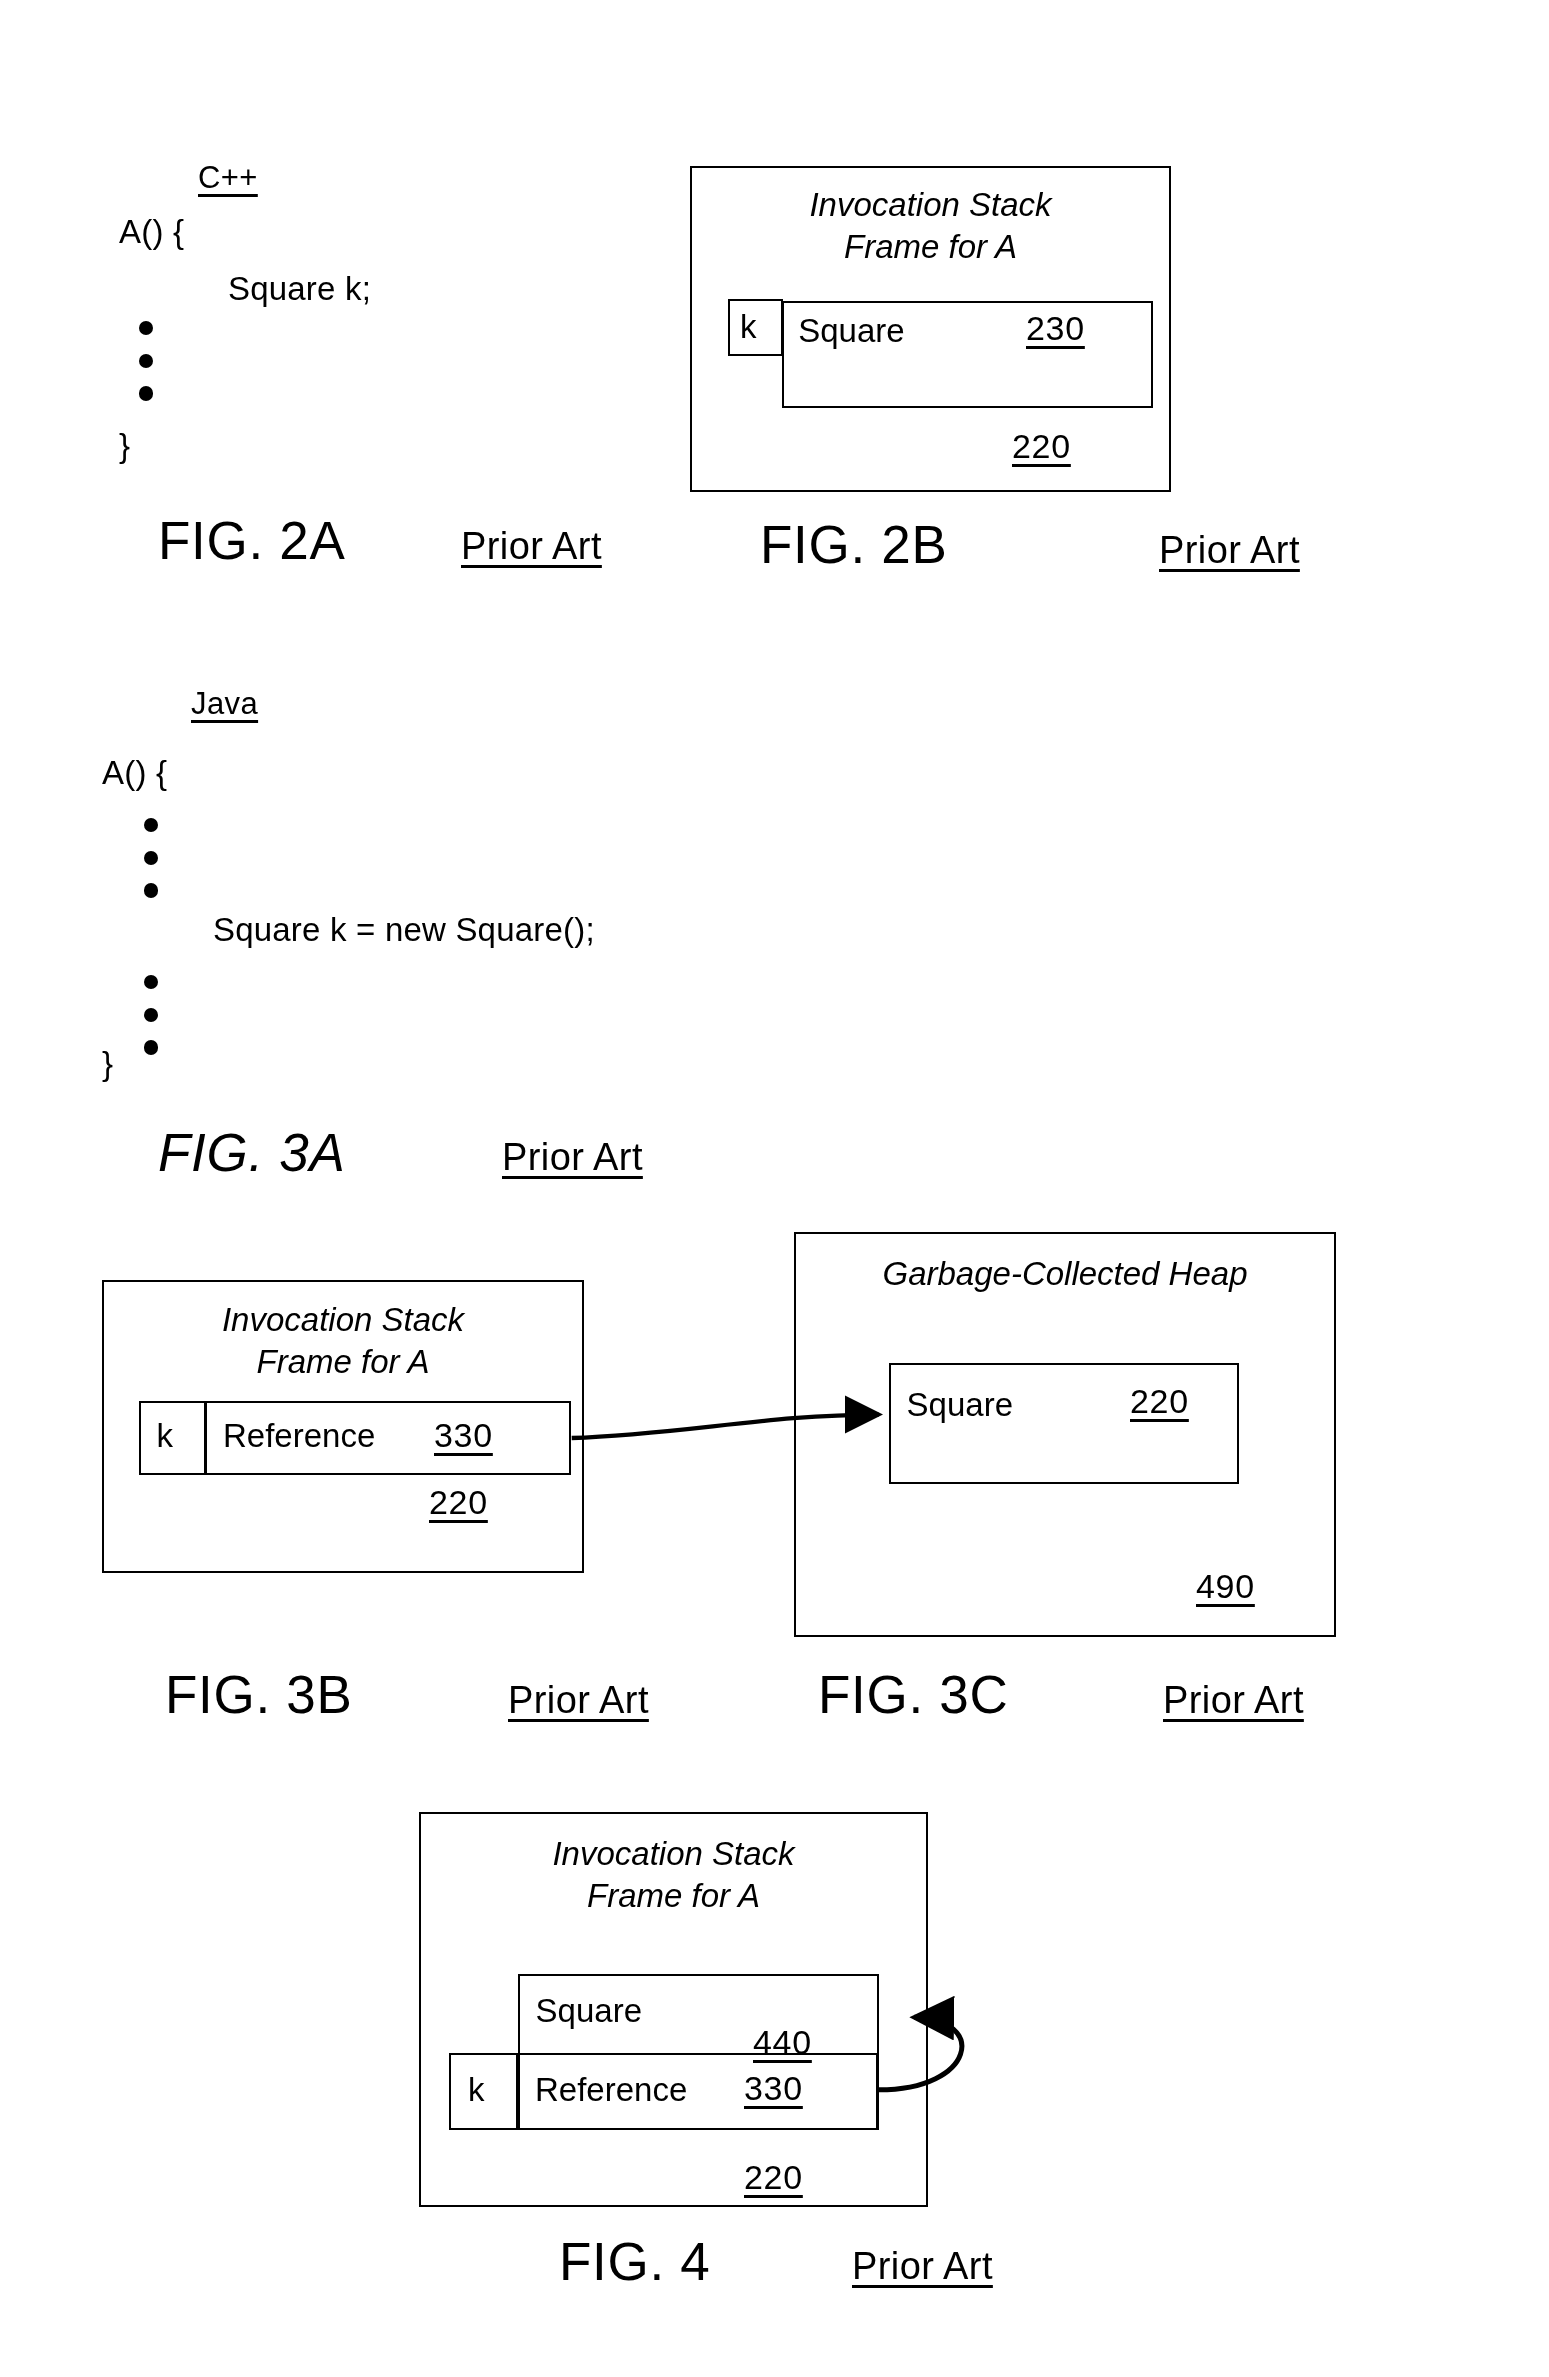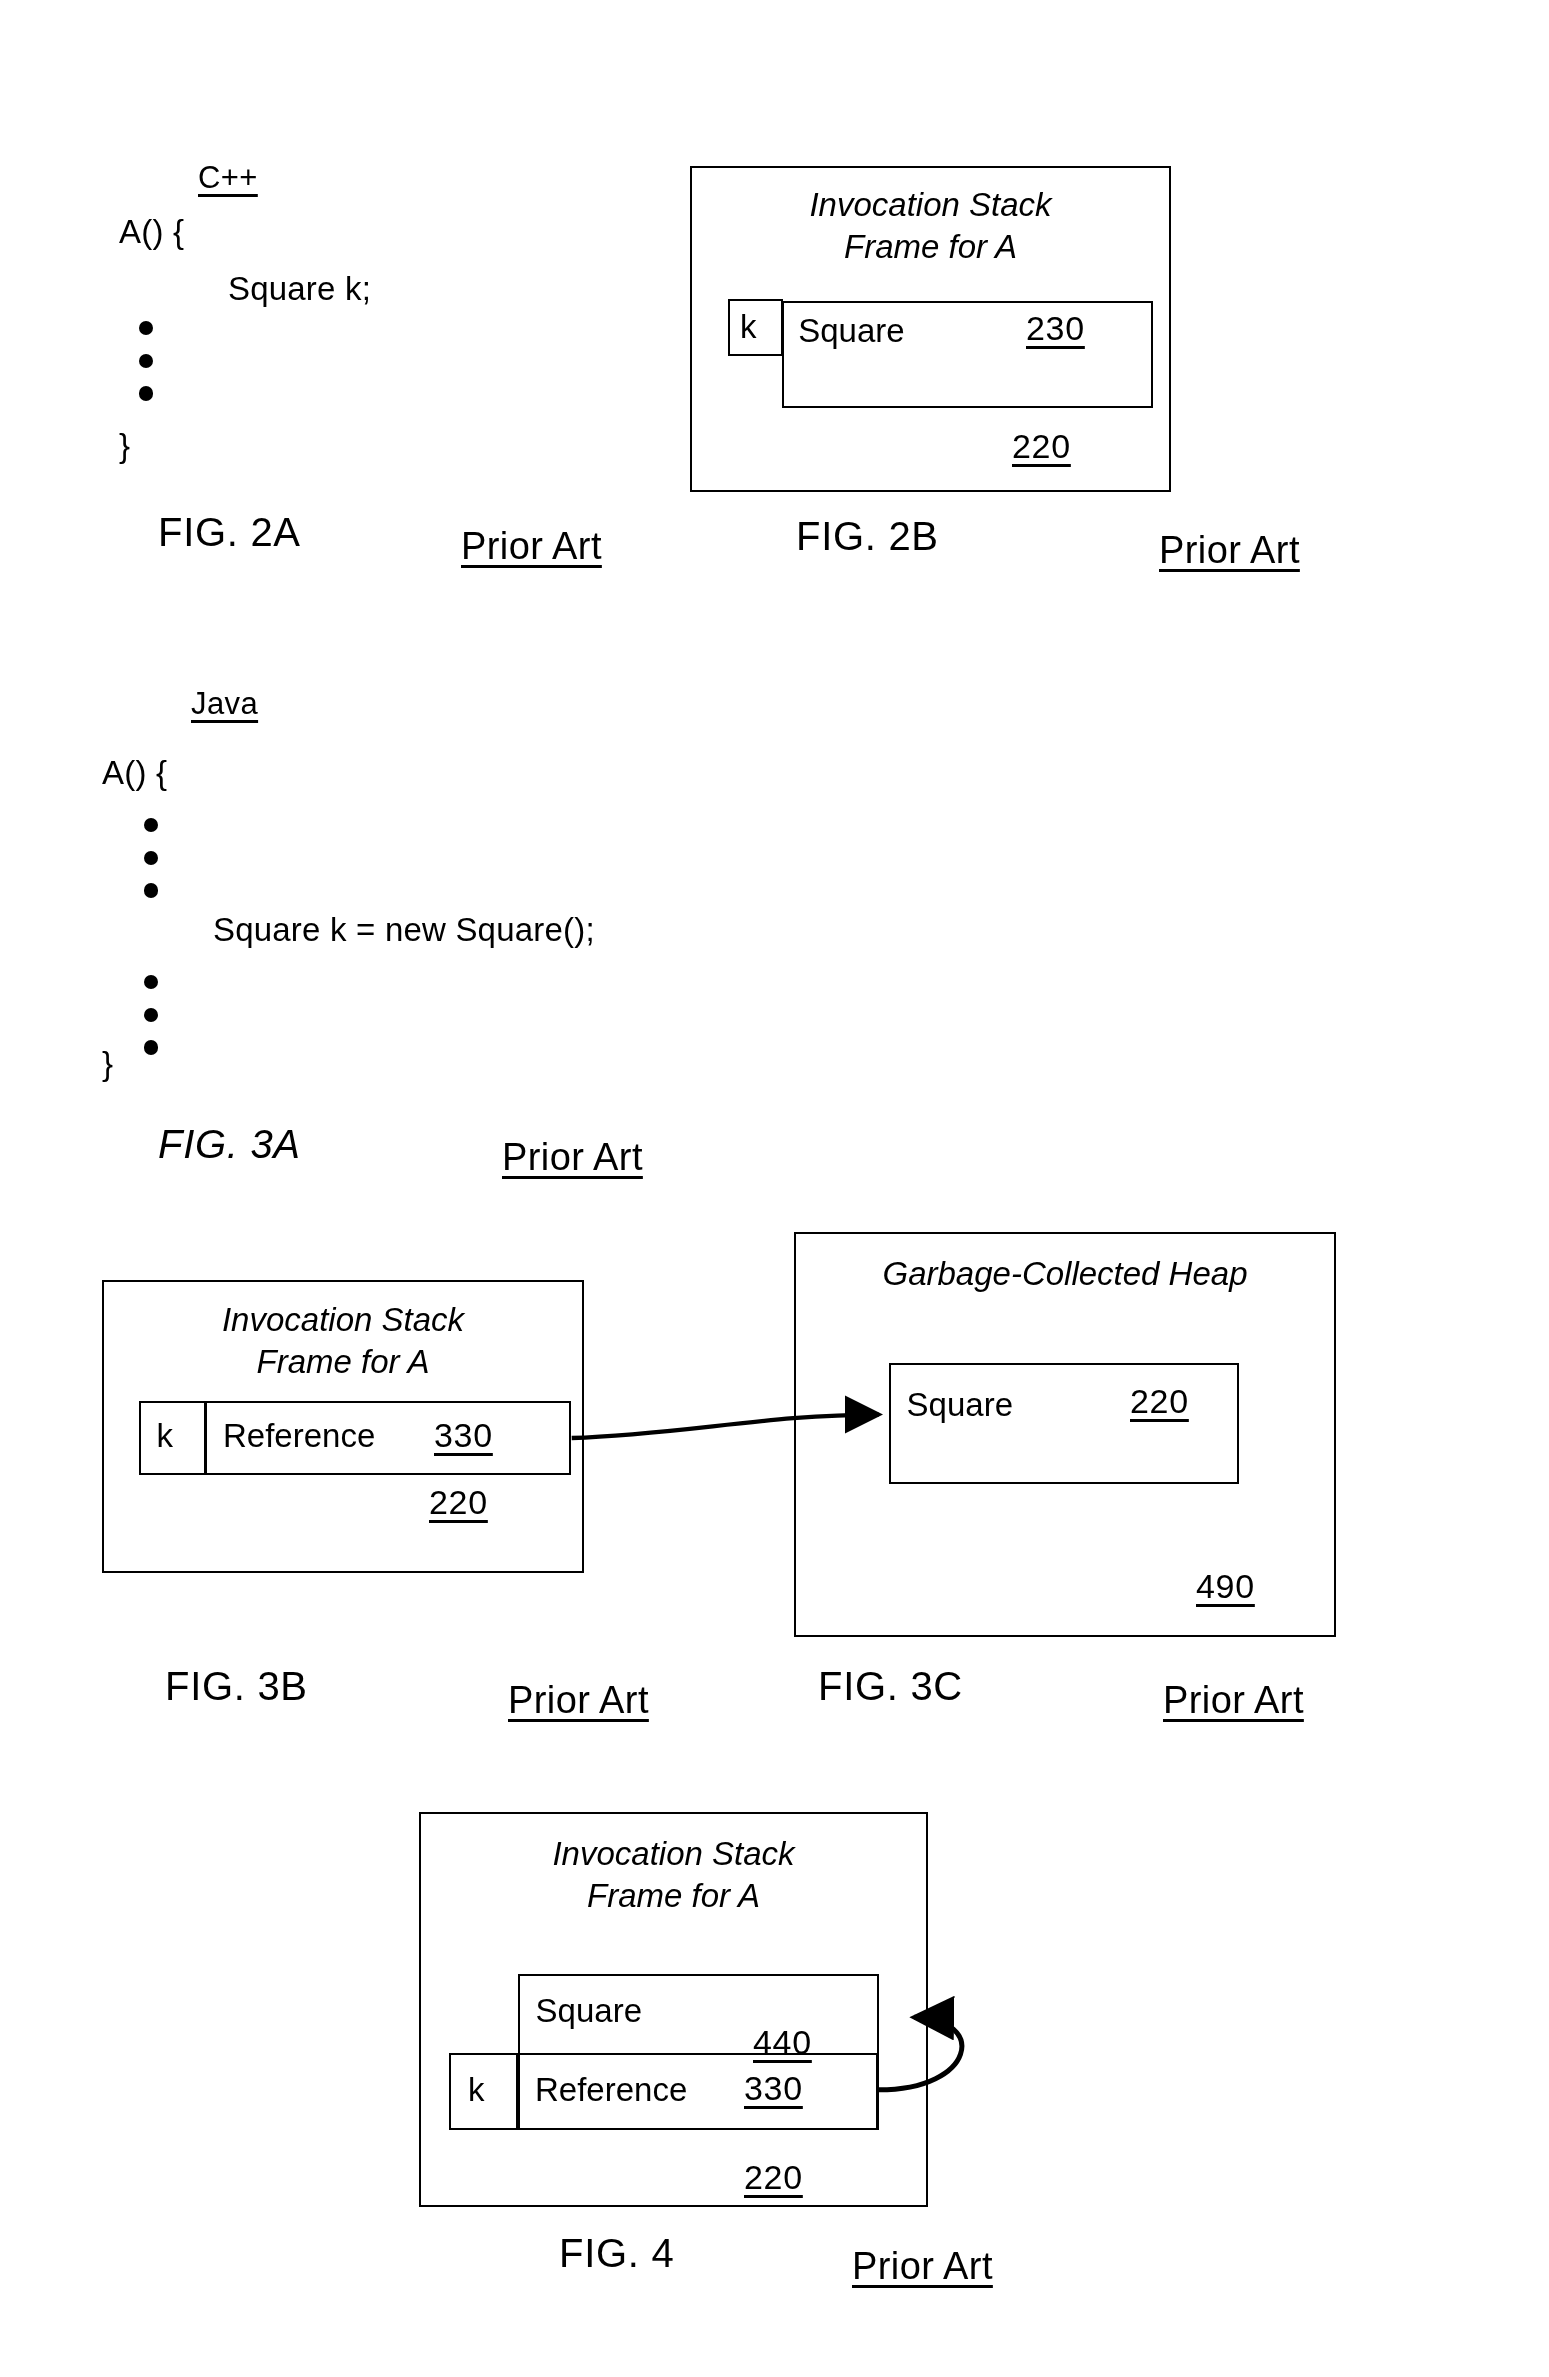--- a/index.html
+++ b/index.html
@@ -44,21 +44,21 @@
     width: 14.2px;
     height: 14.2px;
     border-radius: 50%;
     background: #000;
     margin-bottom: 18.5px;
   }
   .vdots i:last-child { margin-bottom: 0; }
 
   
   .fig-label {
-    font-size: 40px;
+    font-size: 53px;
     letter-spacing: 0.7px;
     white-space: nowrap;
   }
   .prior-art {
     font-size: 38px;
     text-decoration: underline;
     text-underline-offset: 6.4px;
     white-space: nowrap;
     letter-spacing: 0.4px;
   }
@@ -140,21 +140,21 @@
       <div class="slot-label" style="left:10px; top:7.1px;">k</div>
     </div>
 
     <div class="box" style="left:782px; top:301px; width:371px; height:107px;">
       <div class="slot-label" style="left:14.2px; top:8.5px;">Square</div>
       <div class="ref-num" style="left:242px; top:5.7px;">230</div>
     </div>
 
     <div class="ref-num" style="left:1012px; top:427px;">220</div>
 
-    <div class="abs fig-label" style="left:796px; top:514px;">FIG. 2B</div>
+    <div class="abs fig-label" style="left:760px; top:514px;">FIG. 2B</div>
 
     <div class="abs prior-art" style="left:1159px; top:529px;">Prior Art</div>
   </div>
 
   <div class="abs" style="left:0;top:0;">
 
     <div class="abs code-lang" style="left:191px; top:686px;">Java</div>
 
     <div class="abs code-line" style="left:102px; top:754px;">A() {</div>
 

